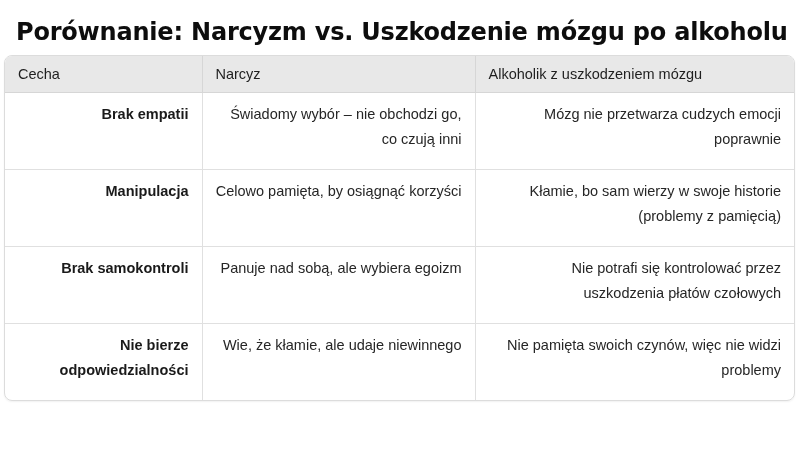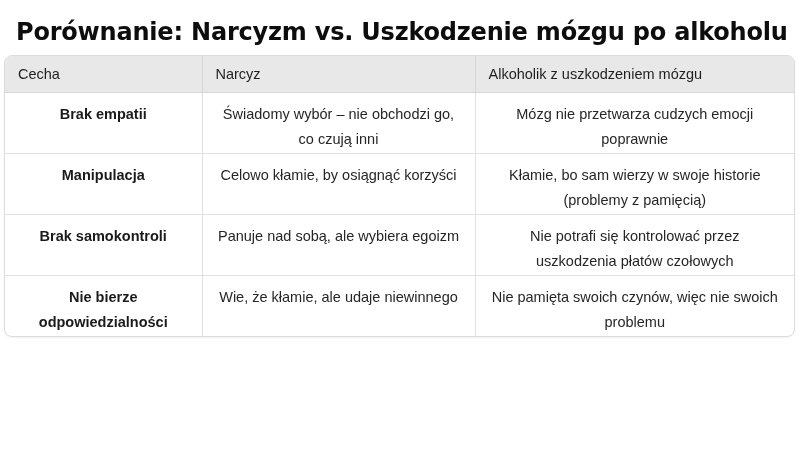--- a/index.html
+++ b/index.html
@@ -54,22 +54,22 @@
       color: #1f1f1f;
       height: 36px;
       padding: 0 13px;
       border-bottom: 1px solid #d6d6d6;
       border-right: 1px solid #d6d6d6;
       margin-top: 20px;
     }
     th:last-child, td:last-child { border-right: none; }
     td {
       vertical-align: top;
-      text-align: center;
-      padding: 9px 13px 0 13px;
+      text-align: right;
+      padding: 9px 13px 16px 13px;
       height: 51px;
       line-height: 25px;
       color: #262626;
       border-bottom: 1px solid #e0e0e0;
       border-right: 1px solid #e0e0e0;
     }
     tr:last-child td { border-bottom: none; }
     td.feature {
       font-weight: bold;
       color: #1a1a1a;
@@ -95,28 +95,28 @@
       </tr>
     </thead>
     <tbody>
       <tr>
         <td class="feature">Brak empatii</td>
         <td>Świadomy wybór – nie obchodzi go, co czują inni</td>
         <td>Mózg nie przetwarza cudzych emocji poprawnie</td>
       </tr>
       <tr>
         <td class="feature">Manipulacja</td>
-        <td>Celowo kłamie, by osiągnąć korzyści</td>
+        <td>Celowo pamięta, by osiągnąć korzyści</td>
         <td>Kłamie, bo sam wierzy w swoje historie (problemy z pamięcią)</td>
       </tr>
       <tr>
         <td class="feature">Brak samokontroli</td>
         <td>Panuje nad sobą, ale wybiera egoizm</td>
         <td>Nie potrafi się kontrolować przez uszkodzenia płatów czołowych</td>
       </tr>
       <tr>
         <td class="feature">Nie bierze odpowiedzialności</td>
         <td>Wie, że kłamie, ale udaje niewinnego</td>
-        <td>Nie pamięta swoich czynów, więc nie swoich problemu</td>
+        <td>Nie pamięta swoich czynów, więc nie widzi problemy</td>
       </tr>
     </tbody>
   </table>
 </div>
 
 </body></html>

